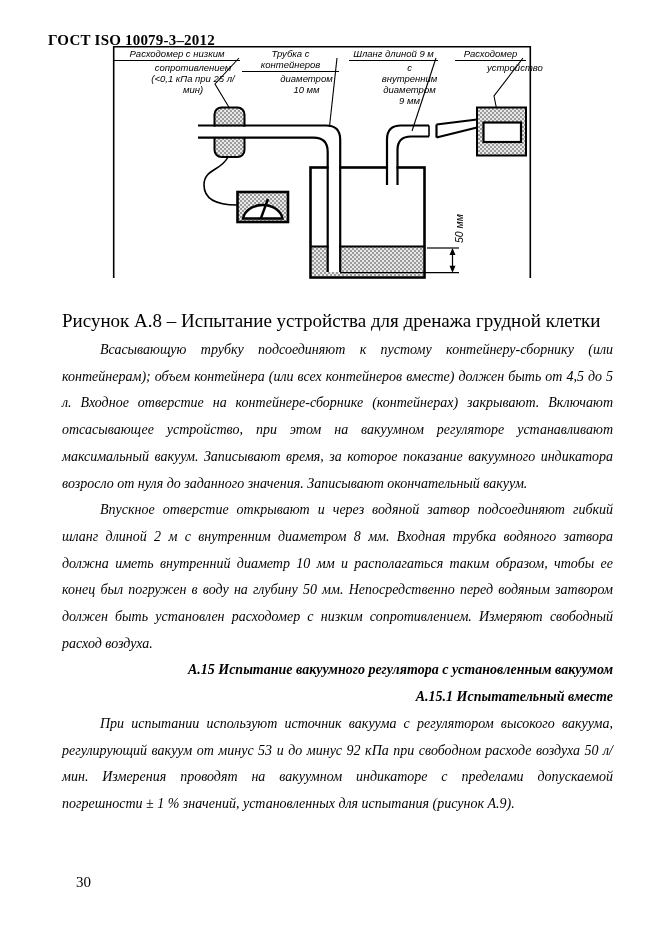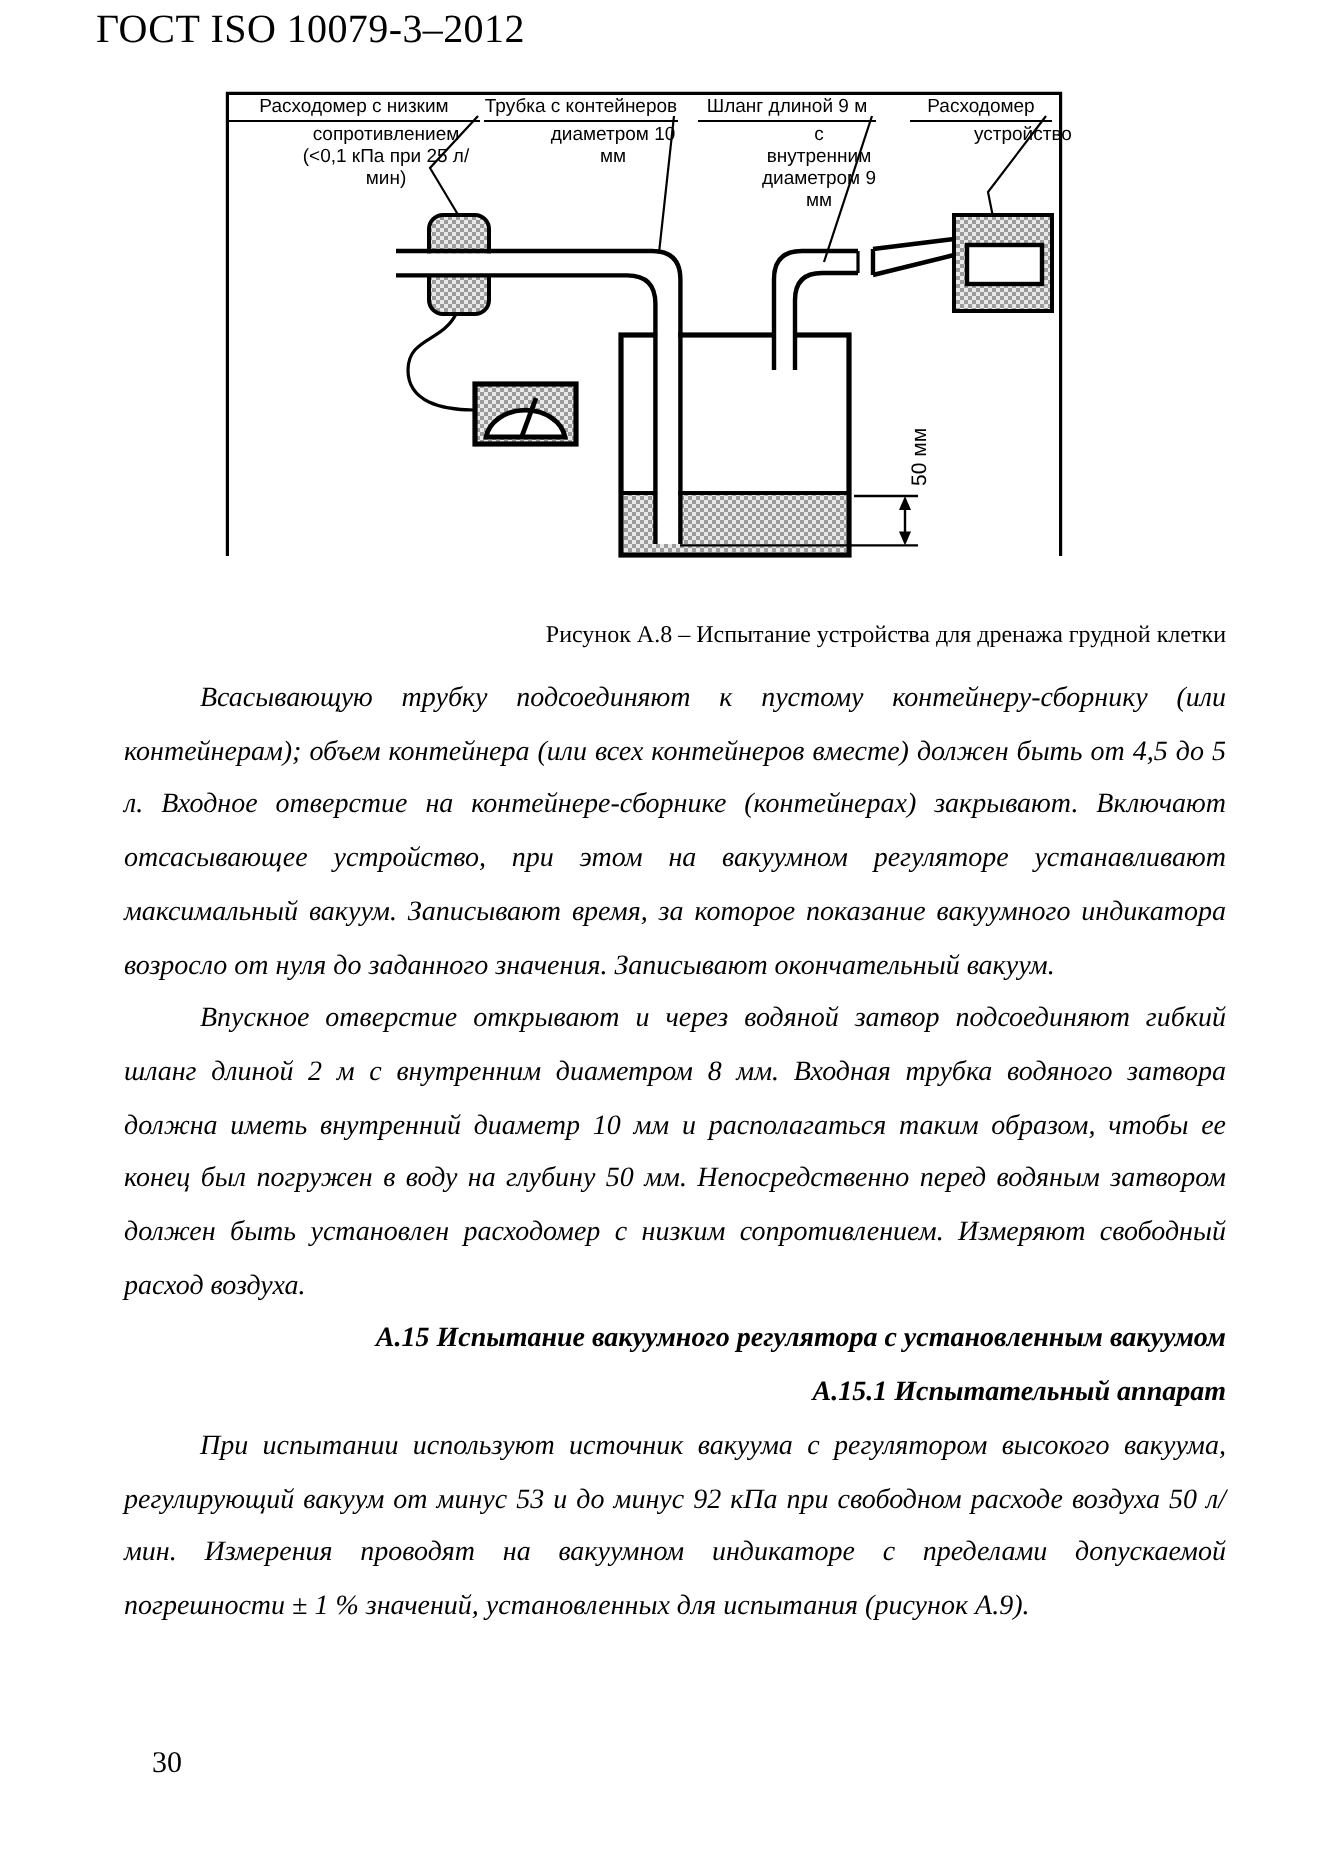--- a/index.html
+++ b/index.html
@@ -1,28 +1,28 @@
 <!DOCTYPE html>
 <html><head>
 <meta charset="utf-8">
 <style>
   html,body{margin:0;padding:0;background:#fff;}
   .page{position:relative;width:661px;height:936px;background:#ffffff;color:#000;
         font-family:"Liberation Serif", serif;overflow:hidden;}
-  .doc-header{position:absolute;left:48px;top:4px;font-size:20px;font-weight:normal;
+  .doc-header{position:absolute;left:48px;top:32px;font-size:15px;font-weight:bold;
         letter-spacing:.2px;}
   
-  .figure-area{position:absolute;left:0;top:0;width:661px;height:305px;}
+  .figure-area{position:absolute;left:0;top:0;width:661px;height:305px;font-style:italic;}
   .figure-area svg{position:absolute;left:0;top:0;}
   .fig-label{position:absolute;font-family:"Liberation Sans", sans-serif;
         font-size:9.5px;line-height:11px;text-align:center;color:#000;z-index:3;}
   .fig-label .l1{display:block;border-bottom:1.3px solid #000;padding-bottom:1px;}
   .fig-label .rest{display:block;white-space:pre-line;padding-top:1px;margin-left:32px;}
-  .caption{position:absolute;left:62px;top:310px;width:551px;text-align:right;
-        font-size:12px;}
+  .caption{position:absolute;left:62px;top:310px;width:551px;text-align:left;
+        font-size:19px;}
   
   .body-text{position:absolute;left:62px;top:337px;width:551px;font-size:14px;
         line-height:26.7px;text-align:justify;font-style:italic;}
   .body-text p{margin:0;text-indent:38px;}
   .body-text p.hd{font-weight:bold;text-align:right;}
   .page-number{position:absolute;left:76px;top:874px;font-size:15px;}
 </style>
 </head>
 <body>
 
@@ -99,18 +99,18 @@
       <span class="rest">устройство</span>
     </div>
   </div>
 
   <div class="caption">Рисунок А.8 – Испытание устройства для дренажа грудной клетки</div>
 
   <div class="body-text">
     <p>Всасывающую трубку подсоединяют к пустому контейнеру-сборнику (или контейнерам); объем контейнера (или всех контейнеров вместе) должен быть от 4,5 до 5 л. Входное отверстие на контейнере-сборнике (контейнерах) закрывают. Включают отсасывающее устройство, при этом на вакуумном регуляторе устанавливают максимальный вакуум. Записывают время, за которое показание вакуумного индикатора возросло от нуля до заданного значения. Записывают окончательный вакуум.</p>
     <p>Впускное отверстие открывают и через водяной затвор подсоединяют гибкий шланг длиной 2 м с внутренним диаметром 8 мм. Входная трубка водяного затвора должна иметь внутренний диаметр 10 мм и располагаться таким образом, чтобы ее конец был погружен в воду на глубину 50 мм. Непосредственно перед водяным затвором должен быть установлен расходомер с низким сопротивлением. Измеряют свободный расход воздуха.</p>
     <p class="hd">А.15 Испытание вакуумного регулятора с установленным вакуумом</p>
-    <p class="hd">А.15.1 Испытательный аппарат</p>
+    <p class="hd">А.15.1 Испытательный вместе</p>
     <p>При испытании используют источник вакуума с регулятором высокого вакуума, регулирующий вакуум от минус 53 и до минус 92 кПа при свободном расходе воздуха 50 л/мин. Измерения проводят на вакуумном индикаторе с пределами допускаемой погрешности ± 1 % значений, установленных для испытания (рисунок А.9).</p>
   </div>
 
   <div class="page-number">30</div>
 </div>
 
 </body></html>

